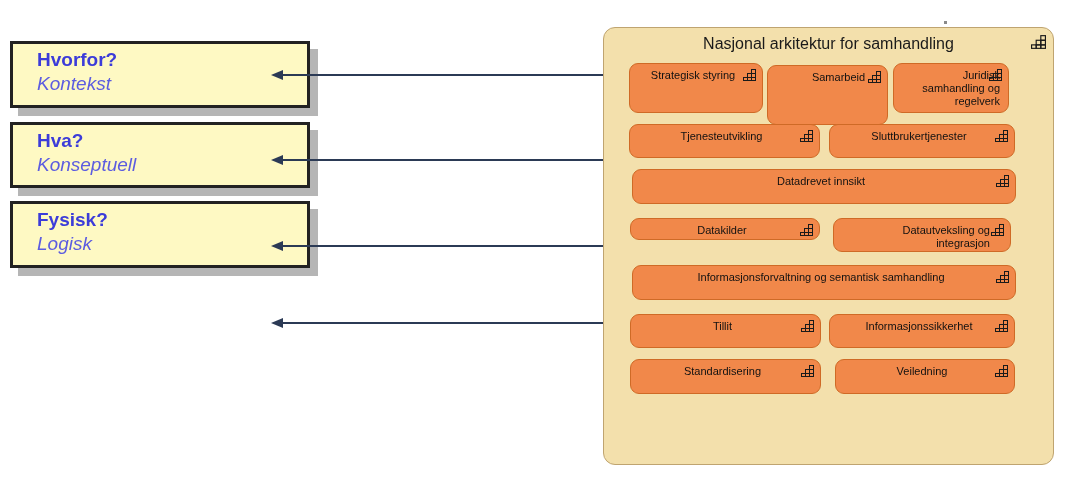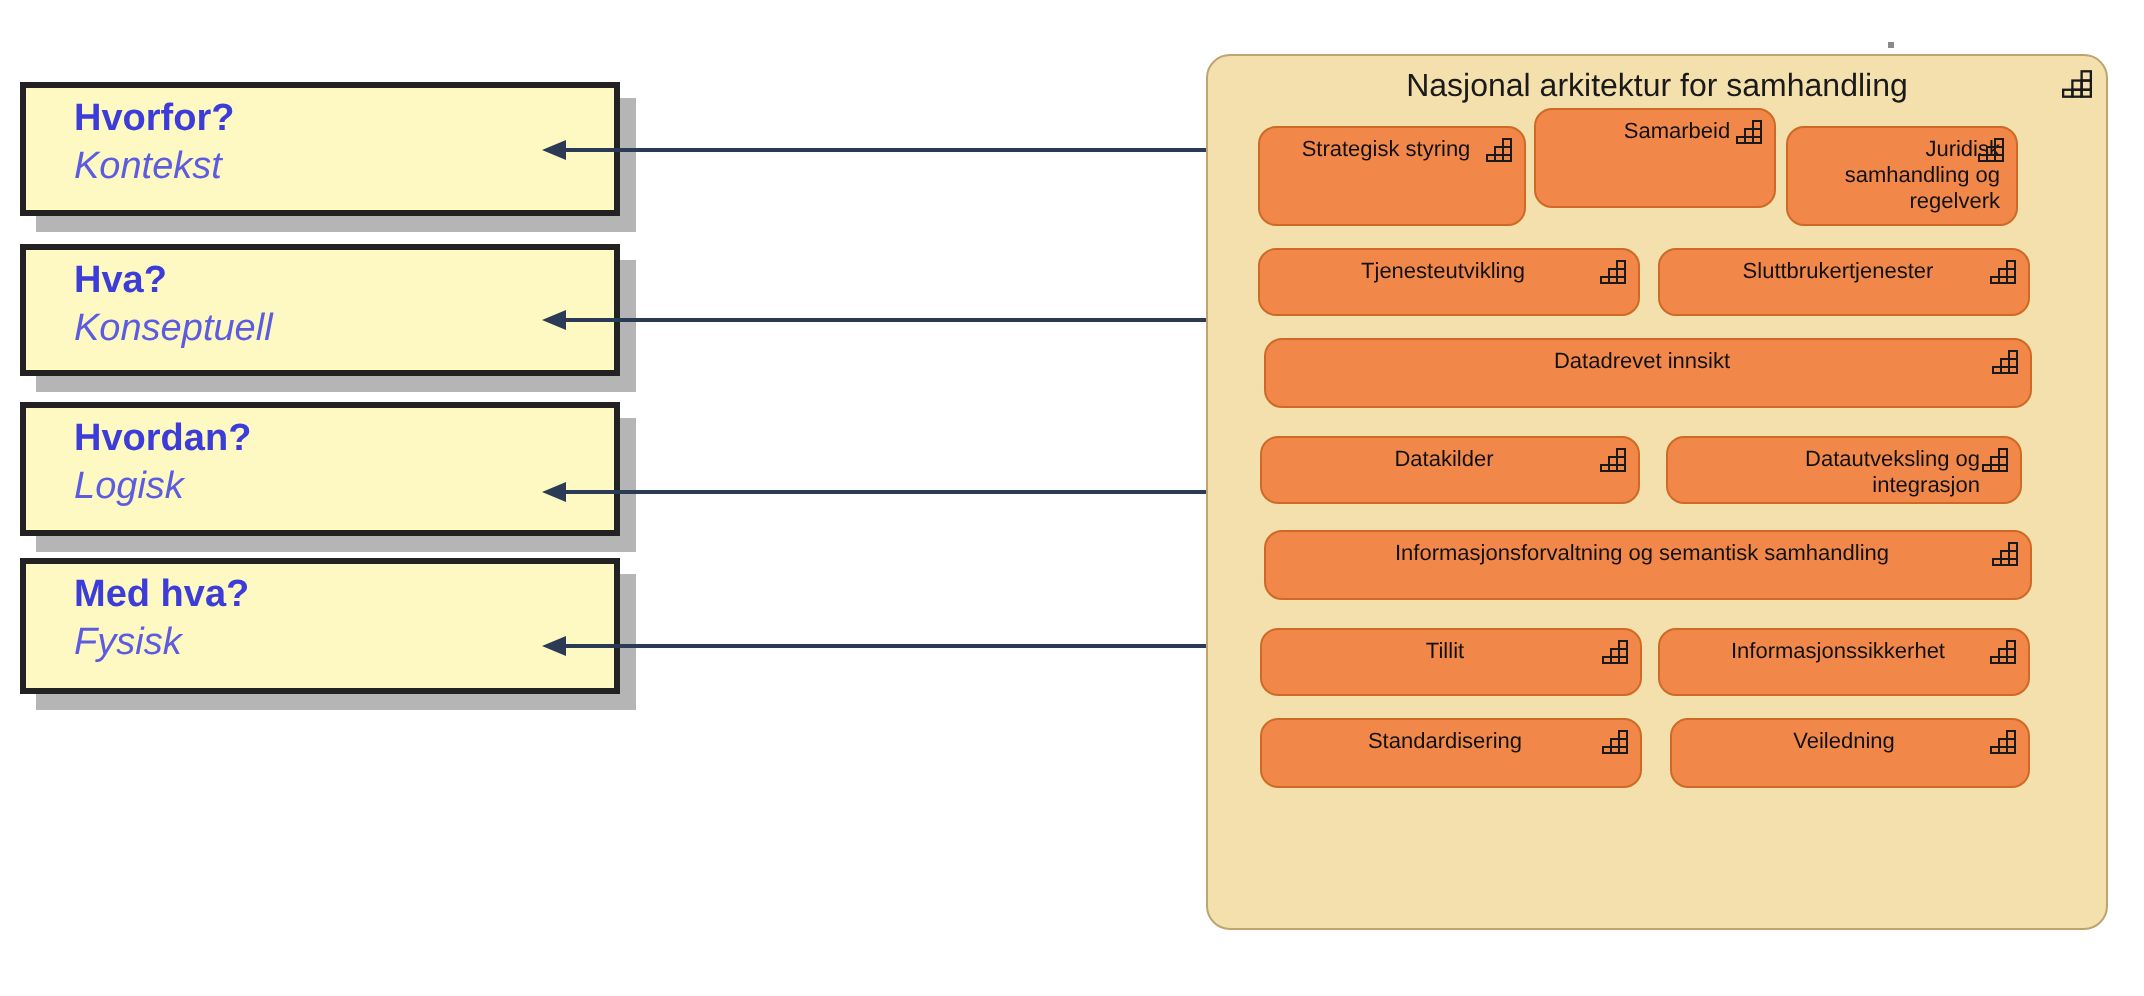--- a/index.html
+++ b/index.html
@@ -43,26 +43,22 @@
 
   <div class="level-box" style="top:41px;height:53px;">
     <div class="level-q">Hvorfor?</div>
     <div class="level-l">Kontekst</div>
   </div>
   <div class="level-box" style="top:122px;height:52px;">
     <div class="level-q">Hva?</div>
     <div class="level-l">Konseptuell</div>
   </div>
   <div class="level-box" style="top:201px;height:53px;">
-    <div class="level-q">Hvordan?</div>
+    <div class="level-q">Fysisk?</div>
     <div class="level-l">Logisk</div>
-  </div>
-  <div class="level-box" style="top:279px;height:54px;">
-    <div class="level-q">Med hva?</div>
-    <div class="level-l">Fysisk</div>
   </div>
 
   <div class="arrow-line" style="left:283px;top:74px;width:320px;"></div>
   <div class="arrow-head" style="left:271px;top:70px;"></div>
 
   <div class="arrow-line" style="left:283px;top:159px;width:320px;"></div>
   <div class="arrow-head" style="left:271px;top:155px;"></div>
 
   <div class="arrow-line" style="left:283px;top:245px;width:320px;"></div>
   <div class="arrow-head" style="left:271px;top:241px;"></div>
@@ -91,21 +87,21 @@
             <g fill="none" stroke="#1a1a1a" stroke-width="1">
               <rect x="0.5" y="8.5" width="4" height="3"></rect>
               <rect x="4.5" y="8.5" width="4" height="3"></rect>
               <rect x="8.5" y="8.5" width="4" height="3"></rect>
               <rect x="4.5" y="4.5" width="4" height="4"></rect>
               <rect x="8.5" y="4.5" width="4" height="4"></rect>
               <rect x="8.5" y="0.5" width="4" height="4"></rect>
             </g>
           </svg></span>
     </div>
-    <div class="cap-box" style="left:163px;top:26px;width:121px;height:50px;padding-left:42px;">
+    <div class="cap-box" style="left:163px;top:37px;width:121px;height:60px;padding-left:42px;">
       <span>Samarbeid</span>
       <span class="cap-icon"><svg width="13" height="12" viewBox="0 0 13 12">
             <g fill="none" stroke="#1a1a1a" stroke-width="1">
               <rect x="0.5" y="8.5" width="4" height="3"></rect>
               <rect x="4.5" y="8.5" width="4" height="3"></rect>
               <rect x="8.5" y="8.5" width="4" height="3"></rect>
               <rect x="4.5" y="4.5" width="4" height="4"></rect>
               <rect x="8.5" y="4.5" width="4" height="4"></rect>
               <rect x="8.5" y="0.5" width="4" height="4"></rect>
             </g>
@@ -159,21 +155,21 @@
               <rect x="0.5" y="8.5" width="4" height="3"></rect>
               <rect x="4.5" y="8.5" width="4" height="3"></rect>
               <rect x="8.5" y="8.5" width="4" height="3"></rect>
               <rect x="4.5" y="4.5" width="4" height="4"></rect>
               <rect x="8.5" y="4.5" width="4" height="4"></rect>
               <rect x="8.5" y="0.5" width="4" height="4"></rect>
             </g>
           </svg></span>
     </div>
 
-    <div class="cap-box" style="left:26px;top:190px;width:190px;height:34px;">
+    <div class="cap-box" style="left:26px;top:190px;width:190px;height:22px;">
       <span>Datakilder</span>
       <span class="cap-icon"><svg width="13" height="12" viewBox="0 0 13 12">
             <g fill="none" stroke="#1a1a1a" stroke-width="1">
               <rect x="0.5" y="8.5" width="4" height="3"></rect>
               <rect x="4.5" y="8.5" width="4" height="3"></rect>
               <rect x="8.5" y="8.5" width="4" height="3"></rect>
               <rect x="4.5" y="4.5" width="4" height="4"></rect>
               <rect x="8.5" y="4.5" width="4" height="4"></rect>
               <rect x="8.5" y="0.5" width="4" height="4"></rect>
             </g>

